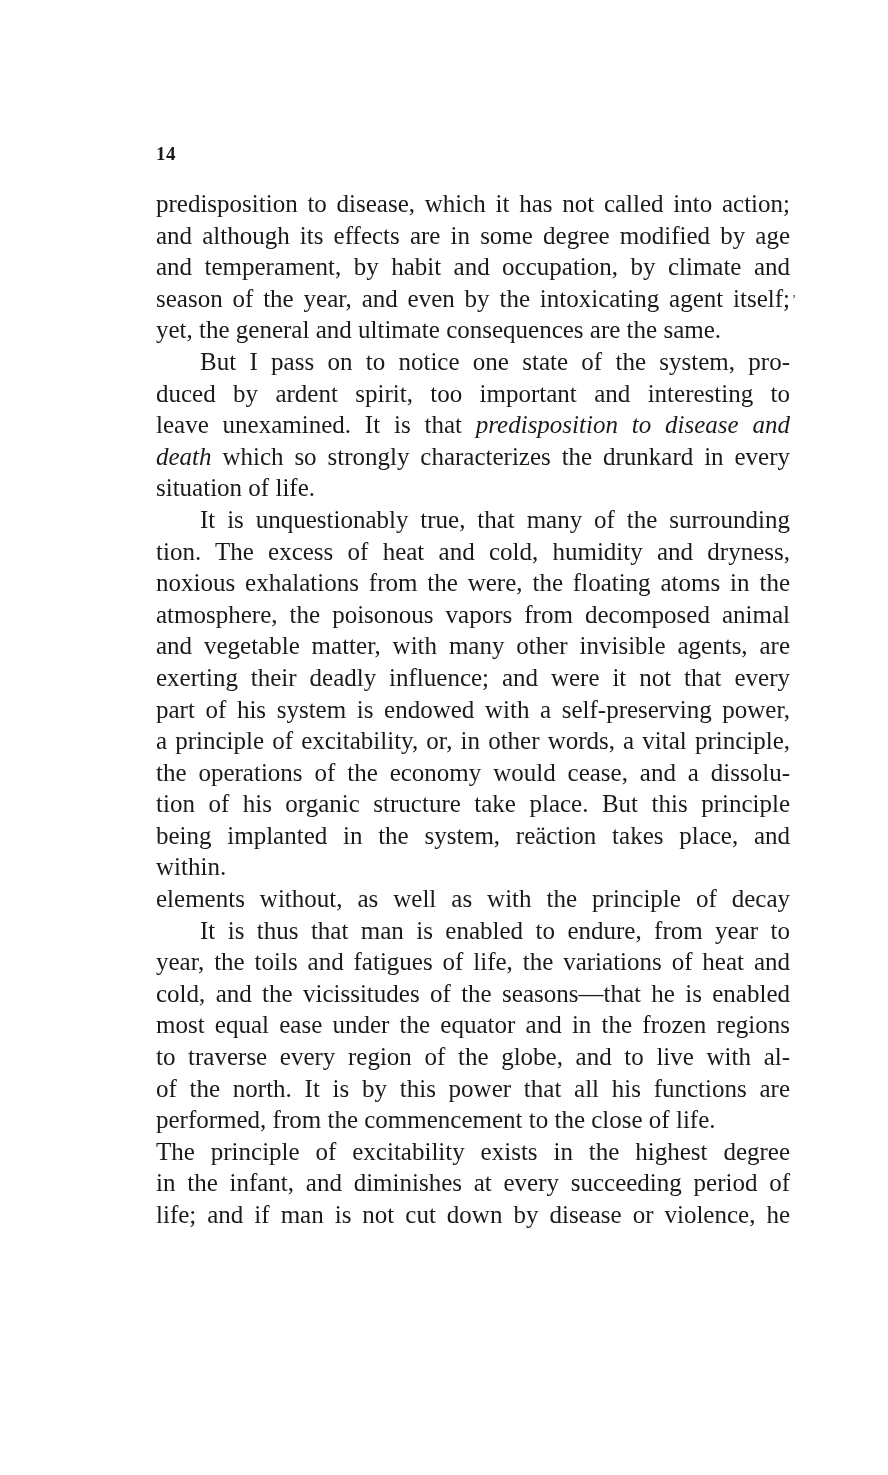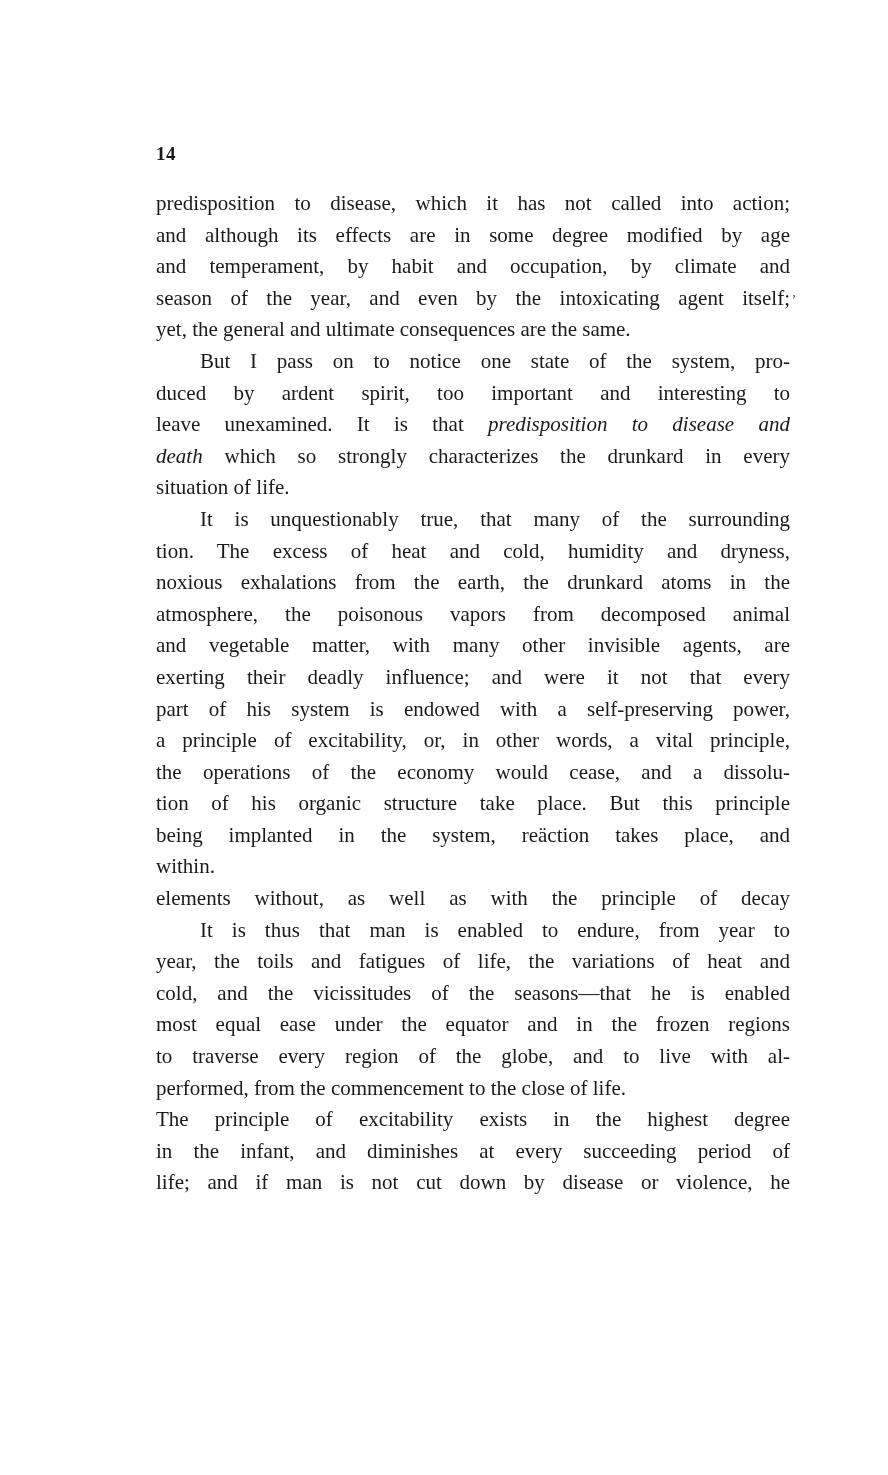--- a/index.html
+++ b/index.html
@@ -42,21 +42,21 @@
     top: 5px;
     text-align: center;
     font-size: 13.5px;
     letter-spacing: 0.5px;
   }
   .body-text {
     margin-top: 20px;
   }
   .line {
     display: block;
-    font-size: 21px;
+    font-size: 25px;
     line-height: 31.6px;
     height: 31.6px;
     white-space: nowrap;
     text-align: justify;
     text-align-last: justify;
   }
   .line.last {
     text-align-last: left;
   }
   .line.indent {
@@ -89,38 +89,39 @@
       <div>
         <span class="line indent">But I pass on to notice one state of the system, pro-</span>
         <span class="line">duced by ardent spirit, too important and interesting to</span>
         <span class="line">leave unexamined. It is that <em>predisposition to disease and</em></span>
         <span class="line"><em>death</em> which so strongly characterizes the drunkard in every</span>
         <span class="line last">situation of life.</span>
       </div>
       <div>
         <span class="line indent">It is unquestionably true, that many of the surrounding</span>
         <span class="line">tion. The excess of heat and cold, humidity and dryness,</span>
-        <span class="line">noxious exhalations from the earth, the drunkard atoms in the</span>
+        <span class="line">noxious exhalations from the were, the floating atoms in the</span>
         <span class="line">atmosphere, the poisonous vapors from decomposed animal</span>
         <span class="line">and vegetable matter, with many other invisible agents, are</span>
         <span class="line">exerting their deadly influence; and were it not that every</span>
         <span class="line">part of his system is endowed with a self-preserving power,</span>
         <span class="line">a principle of excitability, or, in other words, a vital principle,</span>
         <span class="line">the operations of the economy would cease, and a dissolu-</span>
         <span class="line">tion of his organic structure take place. But this principle</span>
         <span class="line">being implanted in the system, reäction takes place, and</span>
         <span class="line last">within.</span>
         <span class="line">elements without, as well as with the principle of decay</span>
       </div>
       <div>
         <span class="line indent">It is thus that man is enabled to endure, from year to</span>
         <span class="line">year, the toils and fatigues of life, the variations of heat and</span>
         <span class="line">cold, and the vicissitudes of the seasons—that he is enabled</span>
         <span class="line">most equal ease under the equator and in the frozen regions</span>
         <span class="line">to traverse every region of the globe, and to live with al-</span>
+        <span class="line">of the north. It is by this power that all his functions are</span>
         <span class="line last">performed, from the commencement to the close of life.</span>
       </div>
       <div>
         <span class="line">The principle of excitability exists in the highest degree</span>
         <span class="line">in the infant, and diminishes at every succeeding period of</span>
         <span class="line">life; and if man is not cut down by disease or violence, he</span>
       </div>
     </div>
 </div>
 

